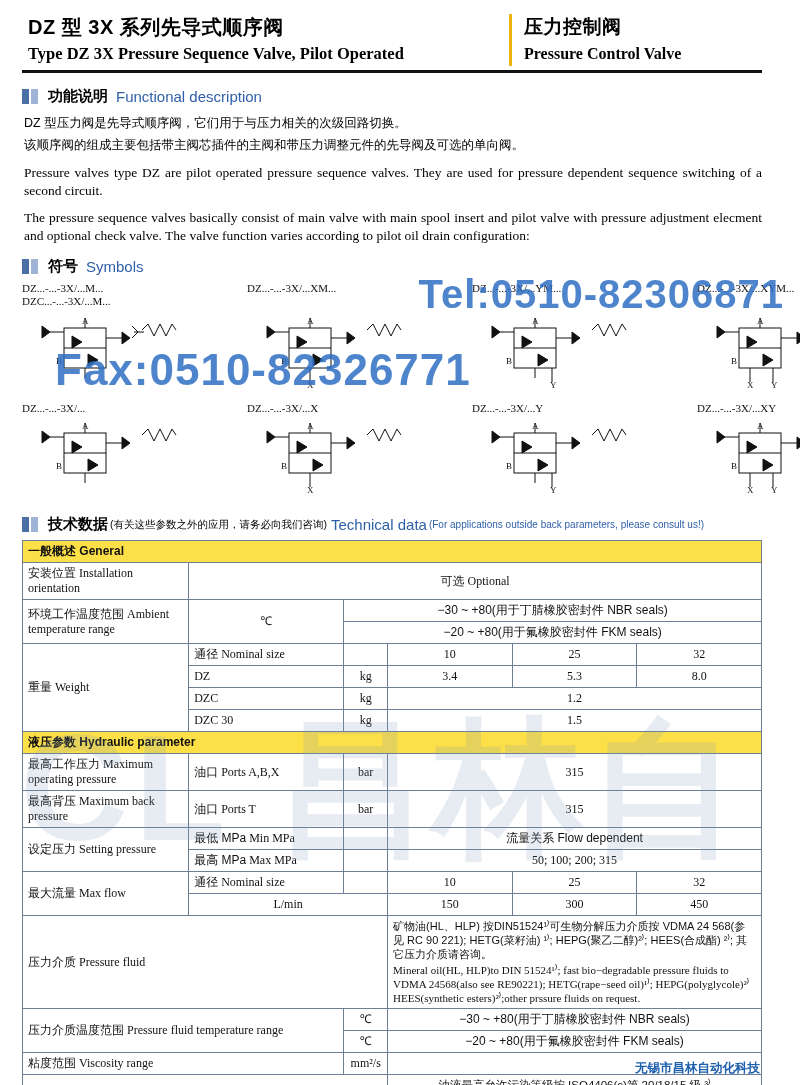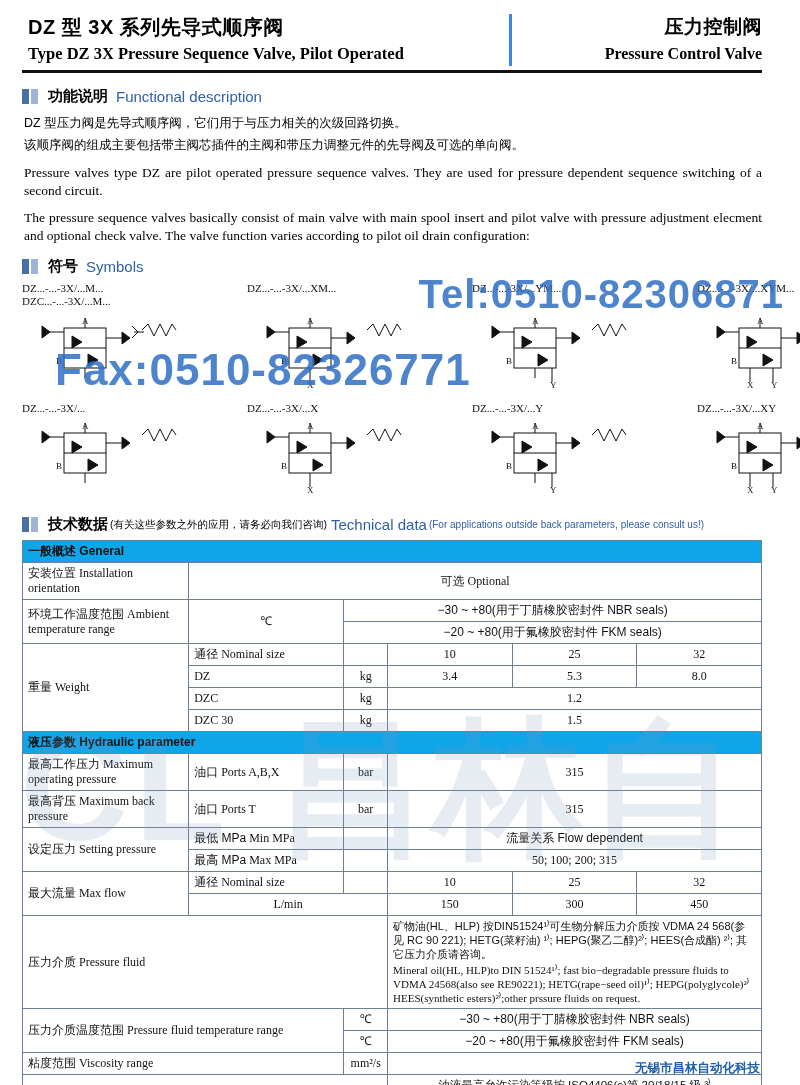--- a/index.html
+++ b/index.html
@@ -19,23 +19,22 @@
   }
   
   .header{
     display:flex;
     border-bottom:3px solid #111;
     padding-bottom:4px;
   }
   .header-left{flex:1;padding-left:6px;}
   .header-right{
     width:238px;
-    border-left:3px solid #3b82f6;
+    border-left:3px solid #eab308;
     padding-left:12px;
-    text-align:right;
   }
   .h-cn{
     font-family:"Liberation Sans", sans-serif;
     font-weight:bold;
     font-size:20px;
     letter-spacing:0.5px;
     line-height:26px;
     color:#000;
   }
   .h-en{
@@ -127,21 +126,21 @@
     margin-top:6px;
     font-size:12px;
     table-layout:fixed;
   }
   table.tech td{
     border:1px solid #6d7f96;
     padding:3px 5px;
     vertical-align:middle;
     line-height:15px;
   }
-  .c-head{background:#0ea5e9;font-family:"Liberation Sans",sans-serif;font-weight:bold;font-size:12px;margin-top:40px;}
+  .c-head{background:#fde047;font-family:"Liberation Sans",sans-serif;font-weight:bold;font-size:12px;margin-top:40px;}
   .cn{font-family:"Liberation Sans", sans-serif;font-size:12px;}
   .en{font-family:"Liberation Serif", serif;font-size:12px;}
   .ctr{text-align:center;}
   .fluid{font-size:11px;line-height:14px;}
   .foot-brand{
     position:absolute;right:24px;bottom:8px;
     font-family:"Liberation Sans", sans-serif;
     font-size:12.5px;color:#1d5fad;font-weight:bold;margin-top:16px;
   }
 </style>

